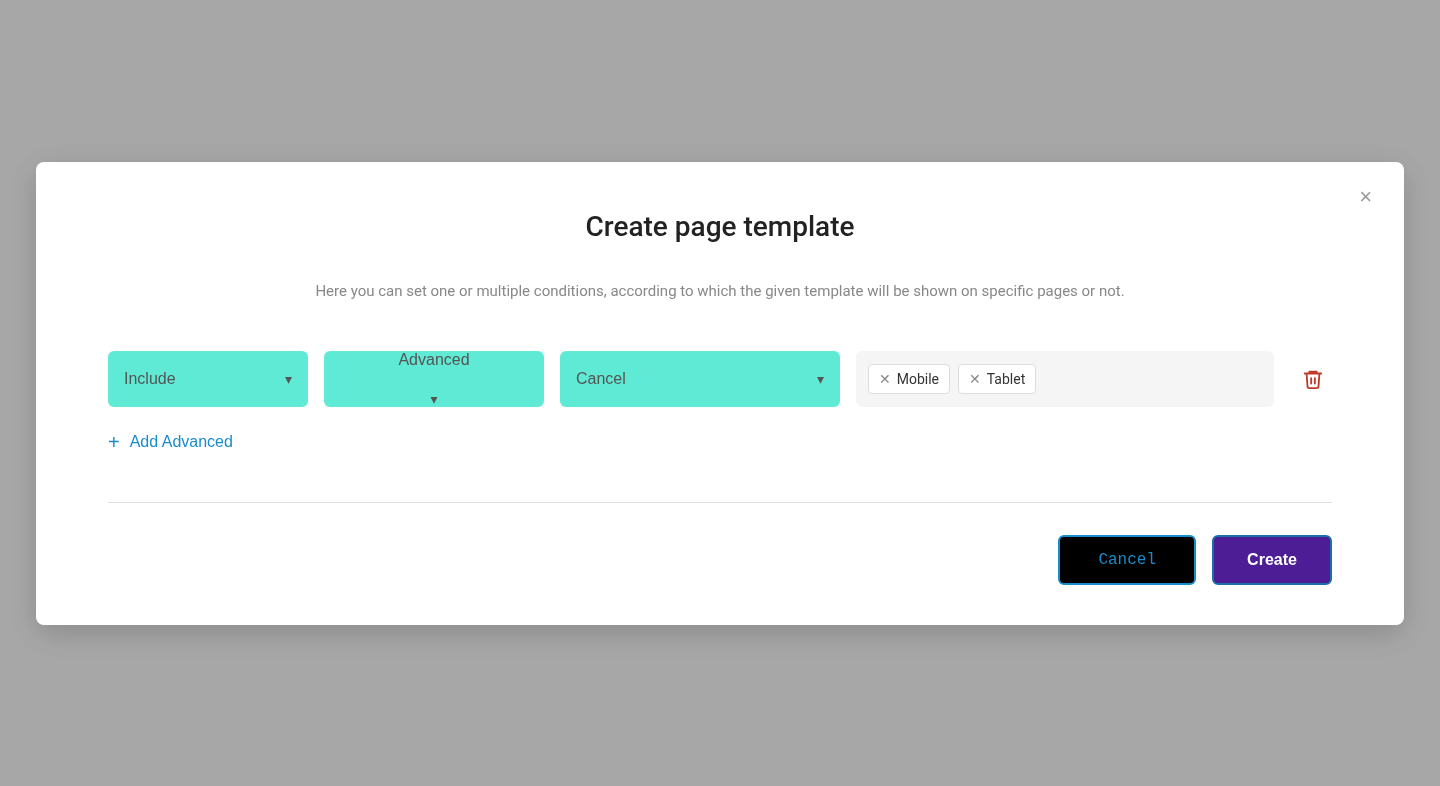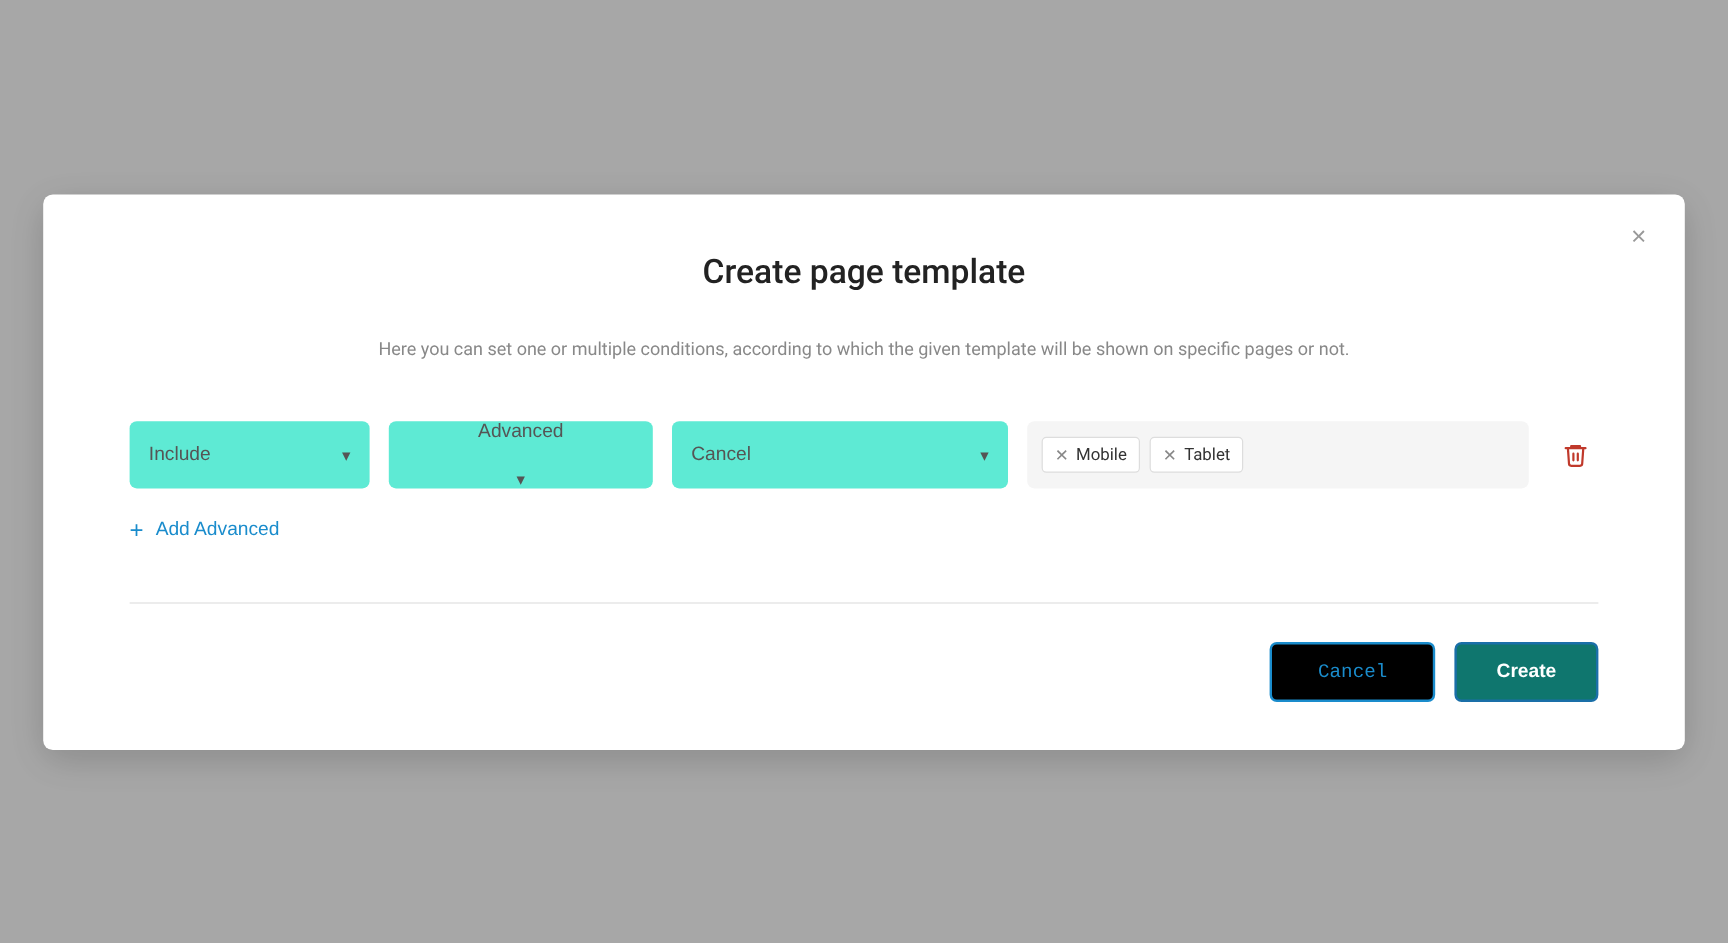--- a/index.html
+++ b/index.html
@@ -214,21 +214,21 @@
       border-radius: 6px;
       padding: 14px 38px;
       font-size: 16px;
       font-weight: 500;
       cursor: pointer;
       min-width: 120px;
       font-family: Liberation Mono, monospace;
     }
 
     .create-btn {
-      background: #0f766e;
+      background: #4c1d95;
       border: 2px solid #1a6fa8;
       color: #fff;
       border-radius: 6px;
       padding: 14px 32px;
       font-size: 16px;
       font-weight: 600;
       cursor: pointer;
       min-width: 120px;
     }
   </style>

